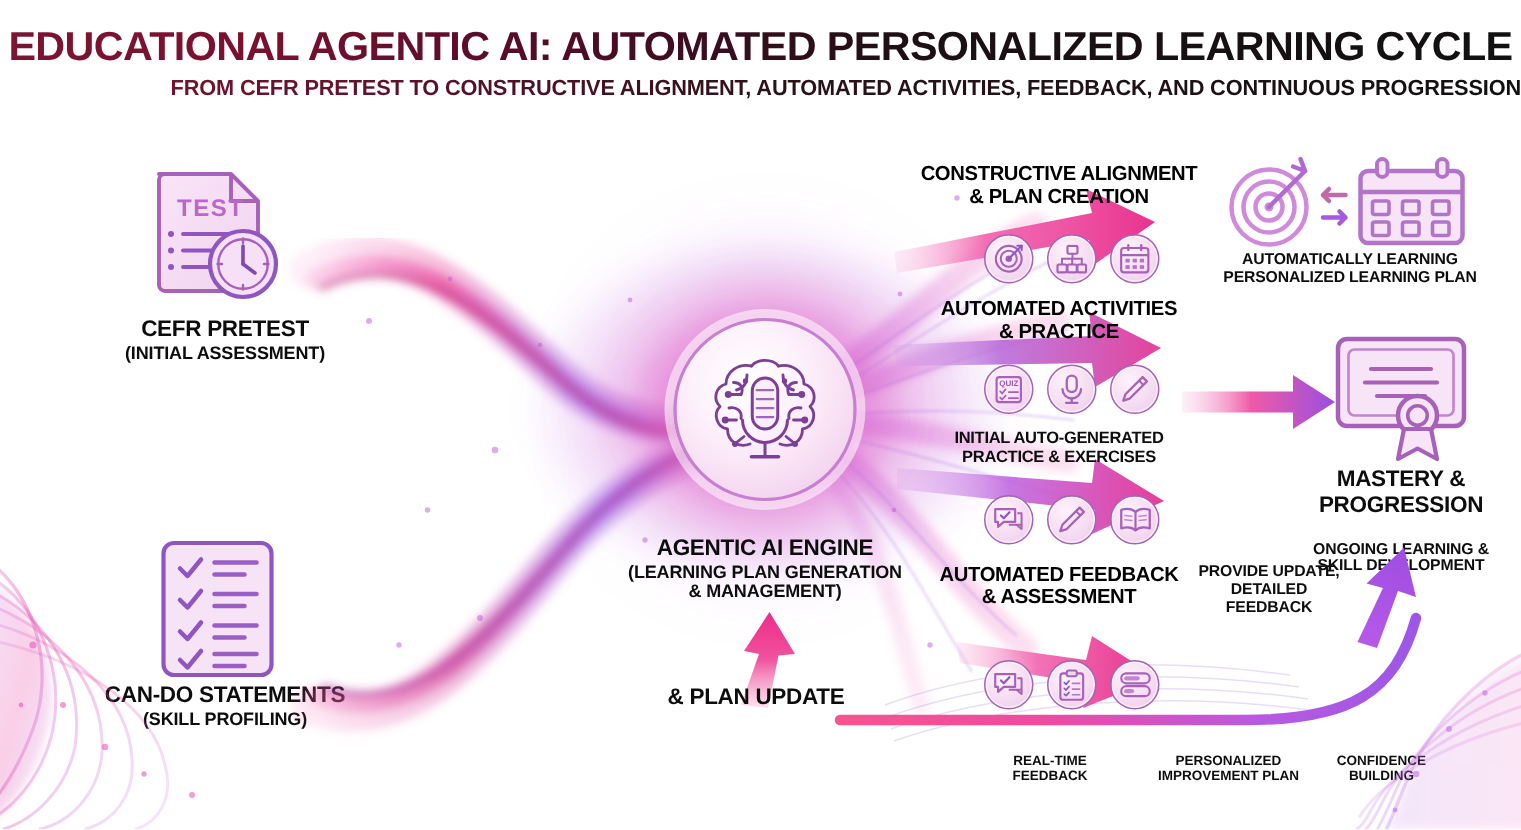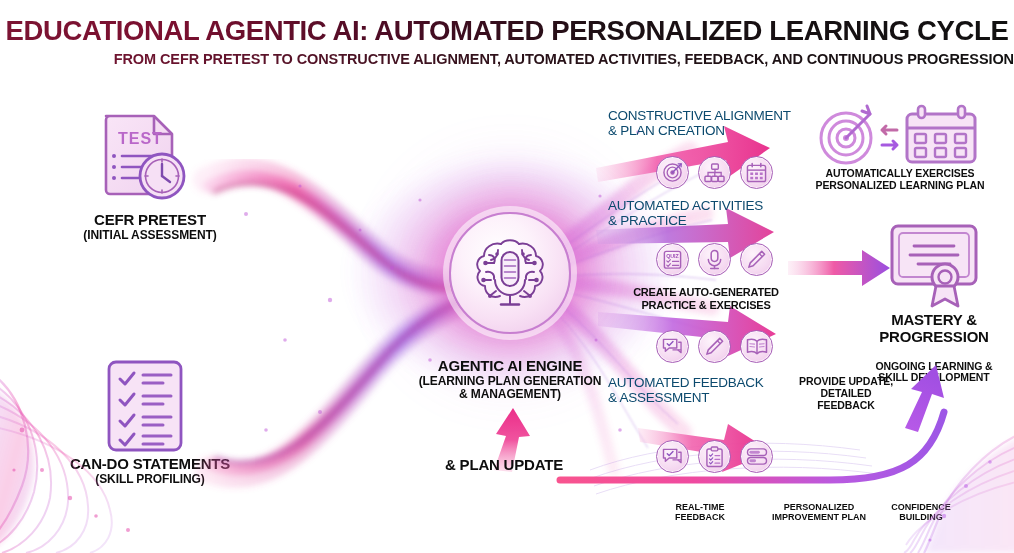--- a/index.html
+++ b/index.html
@@ -30,21 +30,21 @@
     text-align:right;
   }
 
   
   .lbl{ position:absolute; text-align:center; color:#0d0d0d; font-weight:bold; line-height:1.12; }
   .lbl .big{ display:block; font-size:15px; letter-spacing:-0.2px; }
   .lbl .sm{ display:block; font-size:12px; letter-spacing:-0.1px; }
   .lbl .xs{ display:block; font-size:10.5px; letter-spacing:-0.1px; }
   .lbl .tiny{ display:block; font-size:9px; letter-spacing:0px; }
 
-  .branch-title{ position:absolute; color:#0c4a6e; font-weight:normal;
+  .branch-title{ position:absolute; text-align:center; color:#000000; font-weight:bold;
                  font-size:13.5px; line-height:1.14; letter-spacing:-0.25px; z-index:7;}
   .branch-sub{ position:absolute; text-align:center; color:#0d0d0d; font-weight:bold;
                font-size:11px; line-height:1.15; letter-spacing:-0.2px; z-index:7;}
 
   .icon-row{ position:absolute; display:flex; gap:9px; z-index:6; }
   .ic{
     width:33px; height:33px; border-radius:50%;
     background:radial-gradient(circle at 38% 32%, #fdf3fb 0%, #f6dcf2 55%, #eec6e9 100%);
     border:1.6px solid #a761b8;
     display:flex; align-items:center; justify-content:center;
@@ -485,21 +485,21 @@
       </svg>
     </div>
     <div class="ic">
       <svg width="21" height="21" viewBox="0 0 22 22">
         <path d="M16.5,2.5 l3,3 l-12,12 l-4.5,1.5 l1.5,-4.5 Z" fill="none" stroke="#a761b8" stroke-width="1.6" stroke-linejoin="round"></path>
         <line x1="14" y1="5" x2="17" y2="8" stroke="#a761b8" stroke-width="1.4"></line>
       </svg>
     </div>
   </div>
   <div class="branch-sub" style="left:606px; top:286px; width:200px;">
-    <div>CREATE AUTO-GENERATED</div>
+    <div>INITIAL AUTO-GENERATED</div>
     <div>PRACTICE &amp; EXERCISES</div>
   </div>
 
   <div class="icon-row" style="left:656px; top:330px;">
     <div class="ic">
       <svg width="21" height="19" viewBox="0 0 22 20">
         <path d="M1.5,2.5 h14 v9 h-8 l-4,3.5 v-3.5 h-2 Z" fill="none" stroke="#a761b8" stroke-width="1.5" stroke-linejoin="round"></path>
         <path d="M5.5,7 l2,2 l4,-4.3" fill="none" stroke="#8f55c0" stroke-width="1.5" stroke-linecap="round" stroke-linejoin="round"></path>
         <path d="M11,13.5 h9 v-8 h-3" fill="none" stroke="#a761b8" stroke-width="1.4" stroke-linejoin="round"></path>
         <path d="M20,13.5 v3 l-3.5,-3" fill="none" stroke="#a761b8" stroke-width="1.4" stroke-linejoin="round"></path>
@@ -604,21 +604,21 @@
           <rect x="123" y="30" width="11" height="9" rx="1.5"></rect>
           <rect x="143" y="30" width="11" height="9" rx="1.5"></rect>
           <rect x="103" y="44" width="11" height="9" rx="1.5"></rect>
           <rect x="123" y="44" width="11" height="9" rx="1.5"></rect>
           <rect x="143" y="44" width="11" height="9" rx="1.5"></rect>
         </g>
       </g>
     </svg>
   </div>
   <div class="lbl" style="left:790px; top:168px; width:220px;">
-    <span class="xs">AUTOMATICALLY EXERCISES</span>
+    <span class="xs">AUTOMATICALLY LEARNING</span>
     <span class="xs">PERSONALIZED LEARNING PLAN</span>
   </div>
 
   <div class="panel-icon" style="left:888px; top:222px;">
     <svg width="92" height="86" viewBox="0 0 92 86">
       <rect x="4" y="4" width="84" height="58" rx="6" fill="#f7e4f6" stroke="#a761b8" stroke-width="3"></rect>
       <rect x="11" y="11" width="70" height="44" rx="4" fill="none" stroke="#c286d0" stroke-width="1.8"></rect>
       <g stroke="#a761b8" stroke-width="2.8" stroke-linecap="round">
         <line x1="26" y1="24" x2="66" y2="24"></line>
         <line x1="22" y1="33" x2="70" y2="33"></line>

